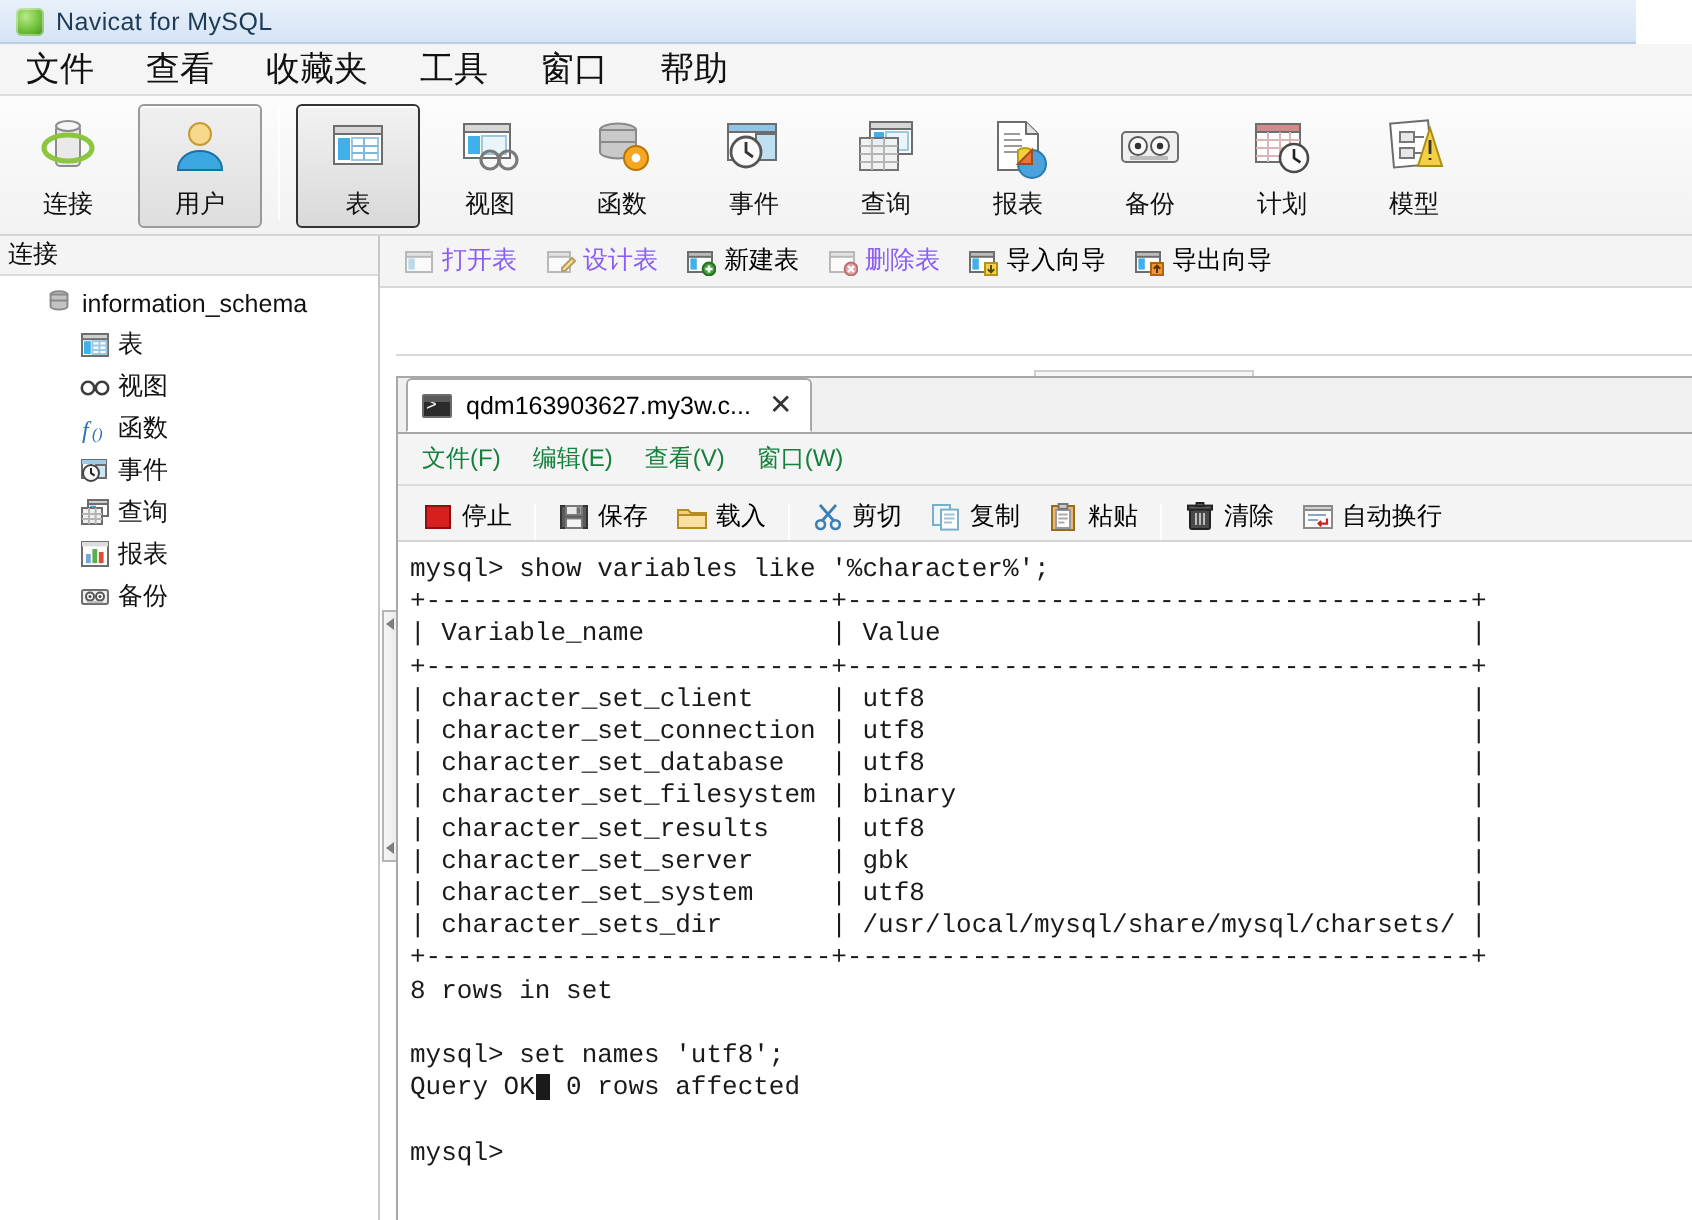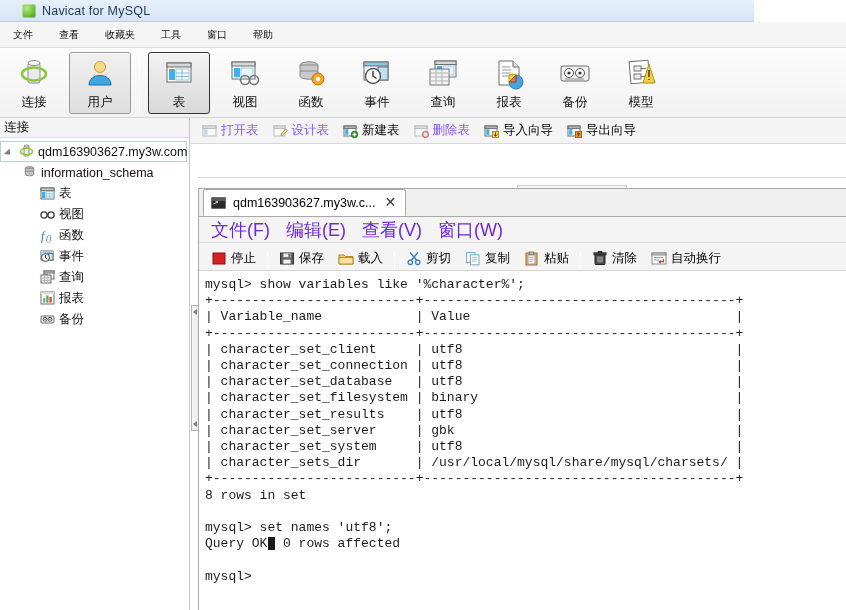--- a/index.html
+++ b/index.html
@@ -6,41 +6,41 @@
   html, body { margin:0; padding:0; }
   body {
     width:846px; height:610px; overflow:hidden;
     font-family:"Liberation Sans", sans-serif;
     font-size:12px; color:#000; background:#ffffff;
   }
   #app { position:relative; width:846px; height:610px; }
 
   
   .titlebar {
-    position:absolute; left:0; top:0; width:754px; height:22px;
+    position:absolute; left:0; top:0; width:818px; height:22px;
     background:linear-gradient(to bottom,#e8f1fb 0%, #dfeaf7 50%, #d5e4f5 100%);
     border-bottom:1px solid #b9cde4;
-    display:flex; align-items:center; gap:6px; padding-left:22px;
+    display:flex; align-items:center; gap:6px; padding-left:8px;
   }
   .app-icon {
     width:14px; height:14px; border-radius:3px;
     background:radial-gradient(circle at 35% 30%, #b8e986 0%, #6fbf3a 55%, #3c8a1c 100%);
     box-shadow:inset 0 0 0 1px rgba(255,255,255,.4);
     flex:0 0 auto;
   }
   .title-text { font-size:12.5px; color:#1d3a57; letter-spacing:.2px; }
 
   
   .menubar {
     position:absolute; left:0; top:22px; width:846px; height:26px;
     background:#f5f5f5; border-bottom:1px solid #dcdcdc;
     display:flex; align-items:center;
   }
   .menubar .mi {
-    padding:3px 13px; font-size:10px; color:#111; cursor:default;
+    padding:3px 13px; font-size:17px; color:#111; cursor:default;
     white-space:nowrap;
   }
 
   
   .toolbar {
     position:absolute; left:0; top:48px; width:846px; height:70px;
     background:linear-gradient(to bottom,#fcfcfc 0%, #f2f2f2 100%);
     border-bottom:1px solid #d3d3d3;
     display:flex; align-items:flex-start; padding-top:4px;
   }
@@ -159,21 +159,21 @@
   .term-ico::after {
     content:""; position:absolute; left:0; top:0; right:0; height:3px; background:#5a5a5a;
   }
   .tab-close {
     font-size:14px; color:#333; line-height:1; padding:0 1px 2px 2px; cursor:default;
   }
   .cns-menubar {
     height:26px; background:#f4f4f4; border-bottom:1px solid #dcdcdc;
     display:flex; align-items:center; padding-left:4px;
   }
-  .cns-menubar .mi { padding:3px 8px; font-size:18px; color:#6d28d9; cursor:default; }
+  .cns-menubar .mi { padding:3px 8px; font-size:12px; color:#15803d; cursor:default; }
   .cns-toolbar {
     height:28px; background:#f4f4f4; border-bottom:1px solid #d5d5d5;
     display:flex; align-items:flex-end; padding-left:5px;
   }
   .ct-btn {
     display:flex; align-items:center; gap:4px; padding:2px 6px;
     font-size:12.5px; cursor:default; white-space:nowrap;
     border:1px solid transparent; border-radius:2px;
   }
   .ct-sep { width:1px; height:18px; background:#cfcfcf; margin:0 4px; border-right:1px solid #fff; }
@@ -346,51 +346,52 @@
           <circle cx="11" cy="15" r="4.5" fill="#fafafa" stroke="#555"></circle>
           <circle cx="11" cy="15" r="1.6" fill="#333"></circle>
           <circle cx="22" cy="15" r="4.5" fill="#fafafa" stroke="#555"></circle>
           <circle cx="22" cy="15" r="1.6" fill="#333"></circle>
           <rect x="7" y="20" width="19" height="2" fill="#bdbdbd"></rect>
         </svg>
       </span>
       <span class="lbl">备份</span>
     </div>
 
+    <div class="tb-btn">
+      <span class="ic">
+        <svg width="34" height="32" viewBox="0 0 34 32">
+          <rect x="4" y="4" width="22" height="19" fill="#fff" stroke="#6d6d6d"></rect>
+          <rect x="4" y="4" width="22" height="4" fill="#d08c8c" stroke="#6d6d6d"></rect>
+          <path d="M4 12h22M4 16h22M4 20h22M10 8v15M16 8v15M21 8v15" stroke="#dcb6b6"></path>
+          <circle cx="23" cy="21" r="7" fill="#fcfcfc" stroke="#4a4a4a" stroke-width="1.3"></circle>
+          <path d="M23 16.5V21l3.2 2.2" stroke="#222" stroke-width="1.3" fill="none"></path>
+        </svg>
+      </span>
+      <span class="lbl">计划</span>
+    </div>
 
     <div class="tb-btn">
       <span class="ic">
         <svg width="34" height="32" viewBox="0 0 34 32">
           <rect x="6" y="3" width="19" height="22" fill="#fff" stroke="#6d6d6d" transform="rotate(-5 15 14)"></rect>
           <rect x="10" y="8" width="7" height="5" fill="#e8e8e8" stroke="#777"></rect>
           <rect x="10" y="16" width="7" height="5" fill="#e8e8e8" stroke="#777"></rect>
           <path d="M17 10.5h5M17 18.5h5" stroke="#777"></path>
           <path d="M25 6l6 19h-12z" fill="#f5d142" stroke="#a98f18"></path>
           <path d="M25 12v7M25 21v1" stroke="#333" stroke-width="1.4"></path>
         </svg>
       </span>
       <span class="lbl">模型</span>
     </div>
   </div>
 
   <div class="leftpanel">
     <div class="lp-header">连接</div>
     <div class="tree">
 
-      <div class="tnode root tindent-1">
-        <span class="twist open"></span>
-        <span class="tico">
-          <svg width="15" height="15" viewBox="0 0 15 15">
-            <rect x="5" y="2" width="5" height="10" rx="1" fill="#ededed" stroke="#8a8a8a"></rect>
-            <ellipse cx="7.5" cy="2" rx="2.5" ry="1" fill="#f8f8f8" stroke="#8a8a8a"></ellipse>
-            <ellipse cx="7.5" cy="7.5" rx="6" ry="3.2" fill="none" stroke="#8cc63f" stroke-width="1.6"></ellipse>
-          </svg>
-        </span>
-        <span class="tlabel">qdm163903627.my3w.com</span>
-      </div>
 
       <div class="tnode tindent-2">
         <span class="tico">
           <svg width="15" height="15" viewBox="0 0 15 15">
             <g fill="#c3c3c3" stroke="#8a8a8a">
               <ellipse cx="7.5" cy="3.2" rx="4.2" ry="1.6"></ellipse>
               <path d="M3.3 3.2v3c0 .9 1.9 1.6 4.2 1.6s4.2-.7 4.2-1.6v-3z"></path>
               <path d="M3.3 6.2v3c0 .9 1.9 1.6 4.2 1.6s4.2-.7 4.2-1.6v-3z"></path>
             </g>
           </svg>

